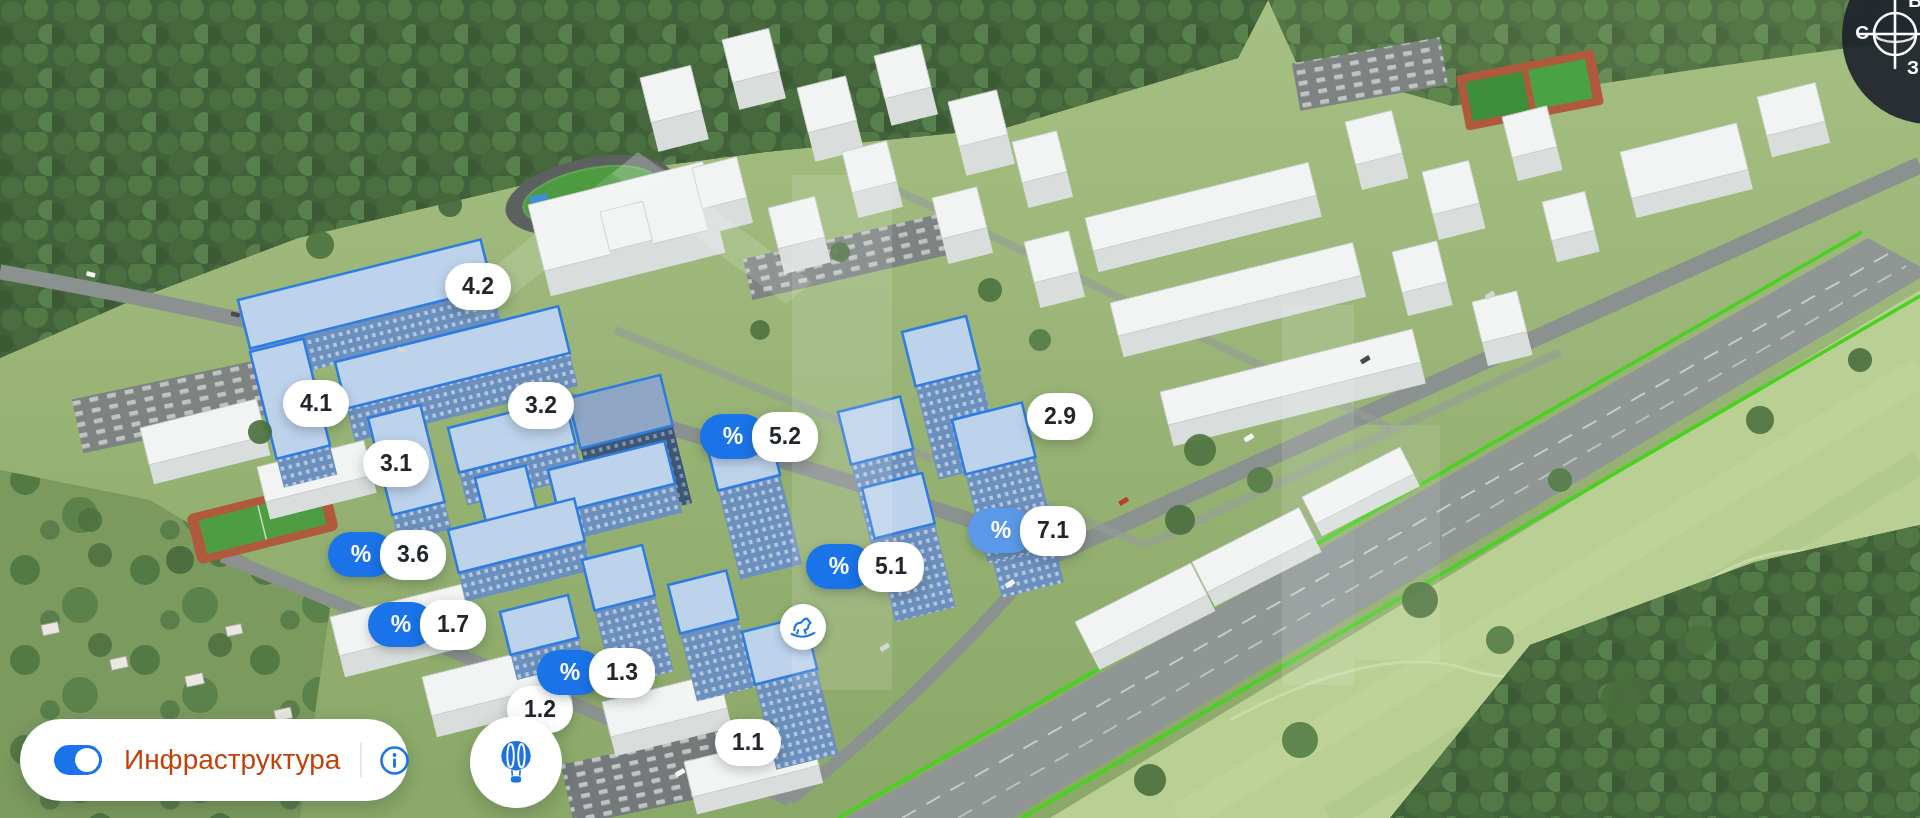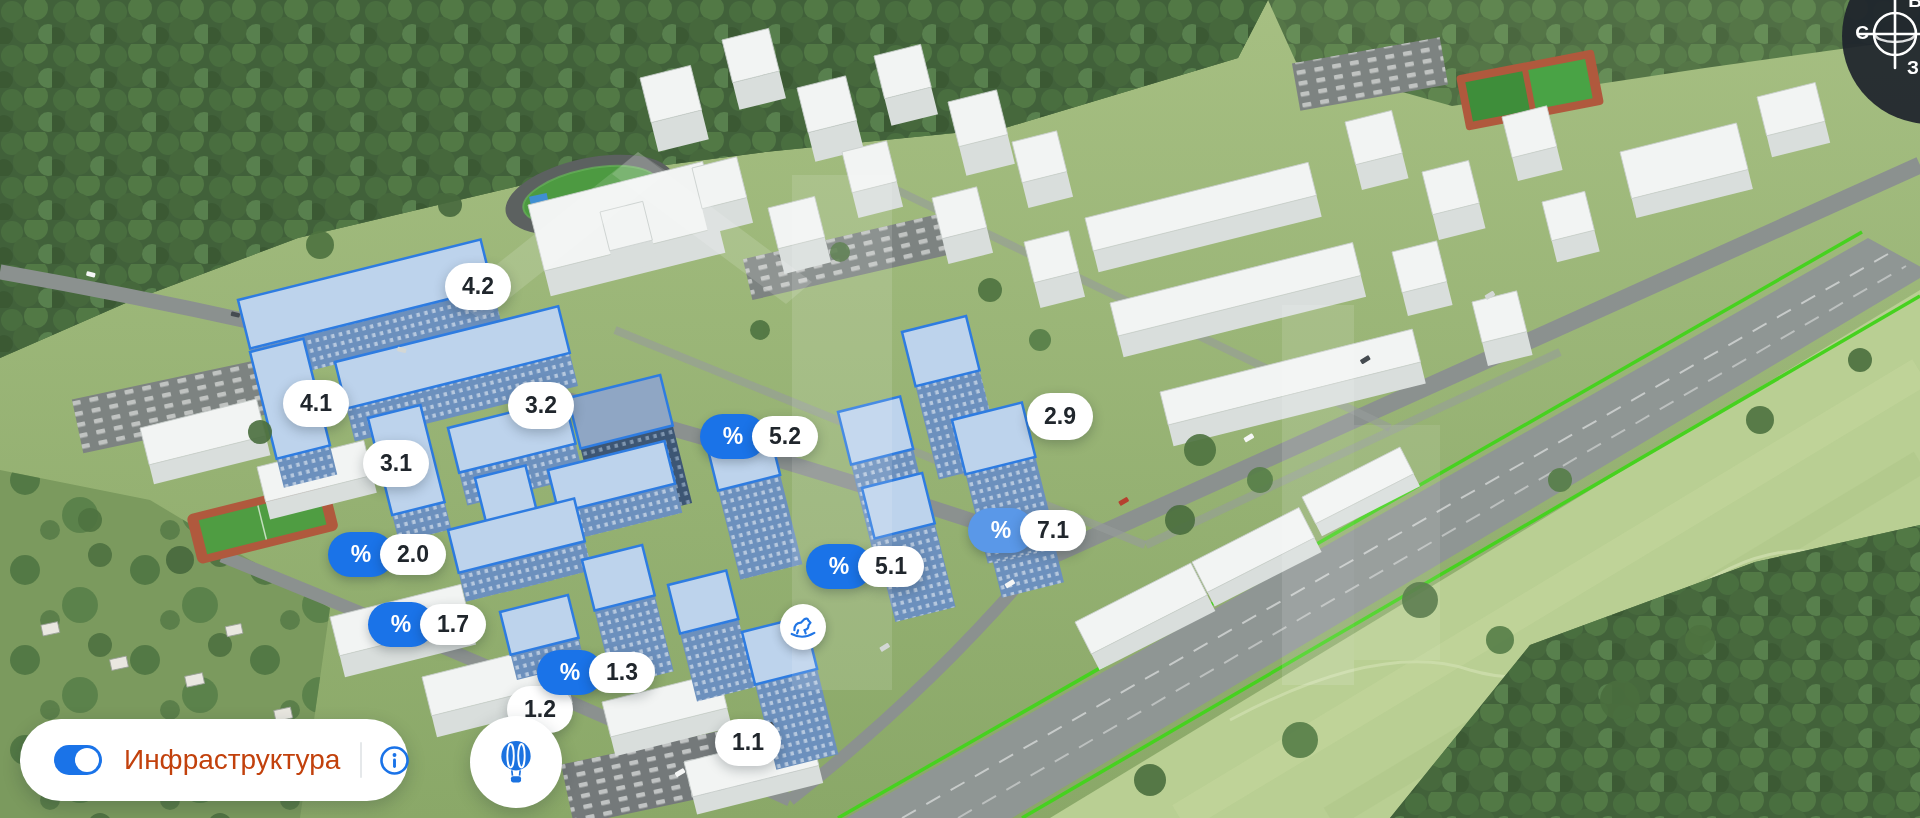--- a/index.html
+++ b/index.html
@@ -20,21 +20,21 @@
   }
   .badge{display:flex;align-items:center;height:45px;}
   .badge .pct{
     width:66px;height:45px;background:#1A73E8;border-radius:23px;
     color:#fff;display:flex;align-items:center;justify-content:center;
     font-size:23px;font-weight:700;margin-right:-14px;
     box-shadow:0 4px 10px rgba(20,30,40,.25);
   }
   .badge.light .pct{background:#5A98E8;}
   .badge .val{
-    height:41px;min-width:66px;background:#fff;border-radius:23px;
+    height:50px;min-width:66px;background:#fff;border-radius:23px;
     display:flex;align-items:center;justify-content:center;
     font-size:23px;font-weight:700;color:#20262c;padding:0 12px;box-sizing:border-box;
     box-shadow:0 4px 12px rgba(20,30,40,.25);
   }
 
   
   .poi{
     position:absolute;z-index:18;width:46px;height:46px;border-radius:50%;
     background:#fff;box-shadow:0 3px 10px rgba(20,30,40,.3);
     display:flex;align-items:center;justify-content:center;cursor:pointer;
@@ -516,21 +516,21 @@
 <div class="marker pill" style="left:715px;top:706px;margin-top:13px;">
       <span>1.1</span>
     </div>
 
 <div class="marker badge" style="left:700px;top:414px;">
   <span class="pct">%</span>
   <span class="val">5.2</span>
 </div>
 <div class="marker badge" style="left:328px;top:532px;">
   <span class="pct">%</span>
-  <span class="val">2.0</span>
+  <span class="val">3.6</span>
 </div>
 <div class="marker badge light" style="left:968px;top:508px;">
   <span class="pct">%</span>
   <span class="val">7.1</span>
 </div>
 <div class="marker badge" style="left:806px;top:544px;">
   <span class="pct">%</span>
   <span class="val">5.1</span>
 </div>
 <div class="marker badge" style="left:368px;top:602px;">

